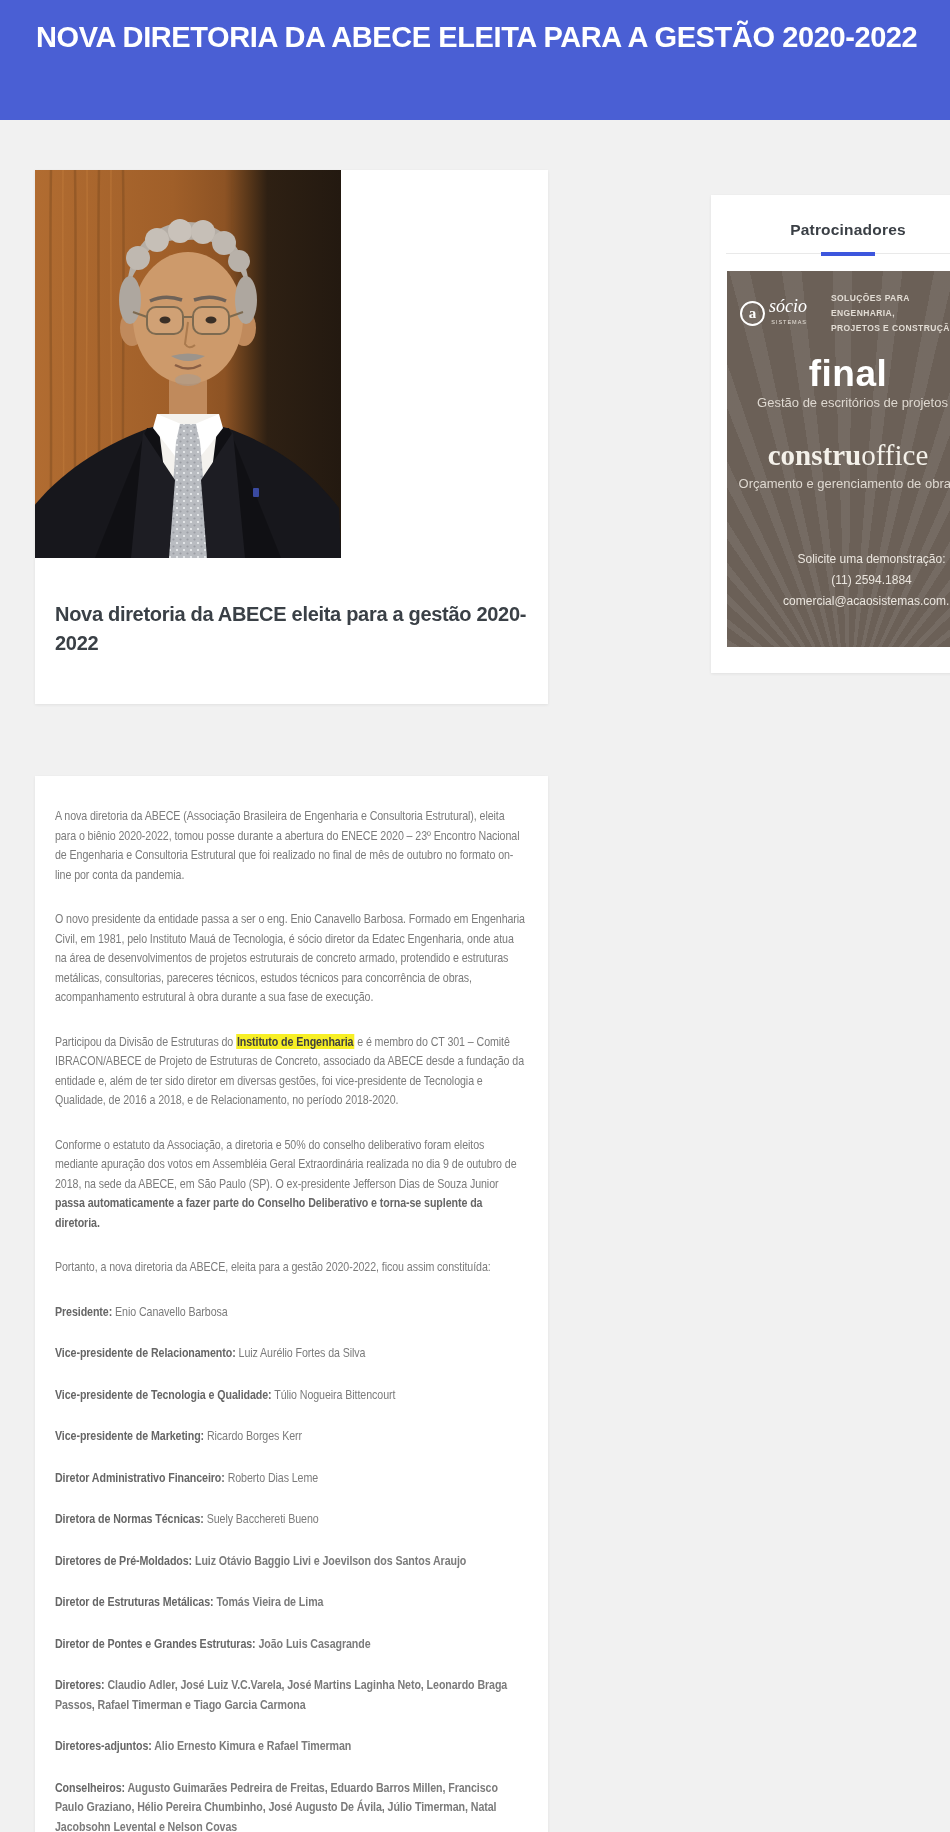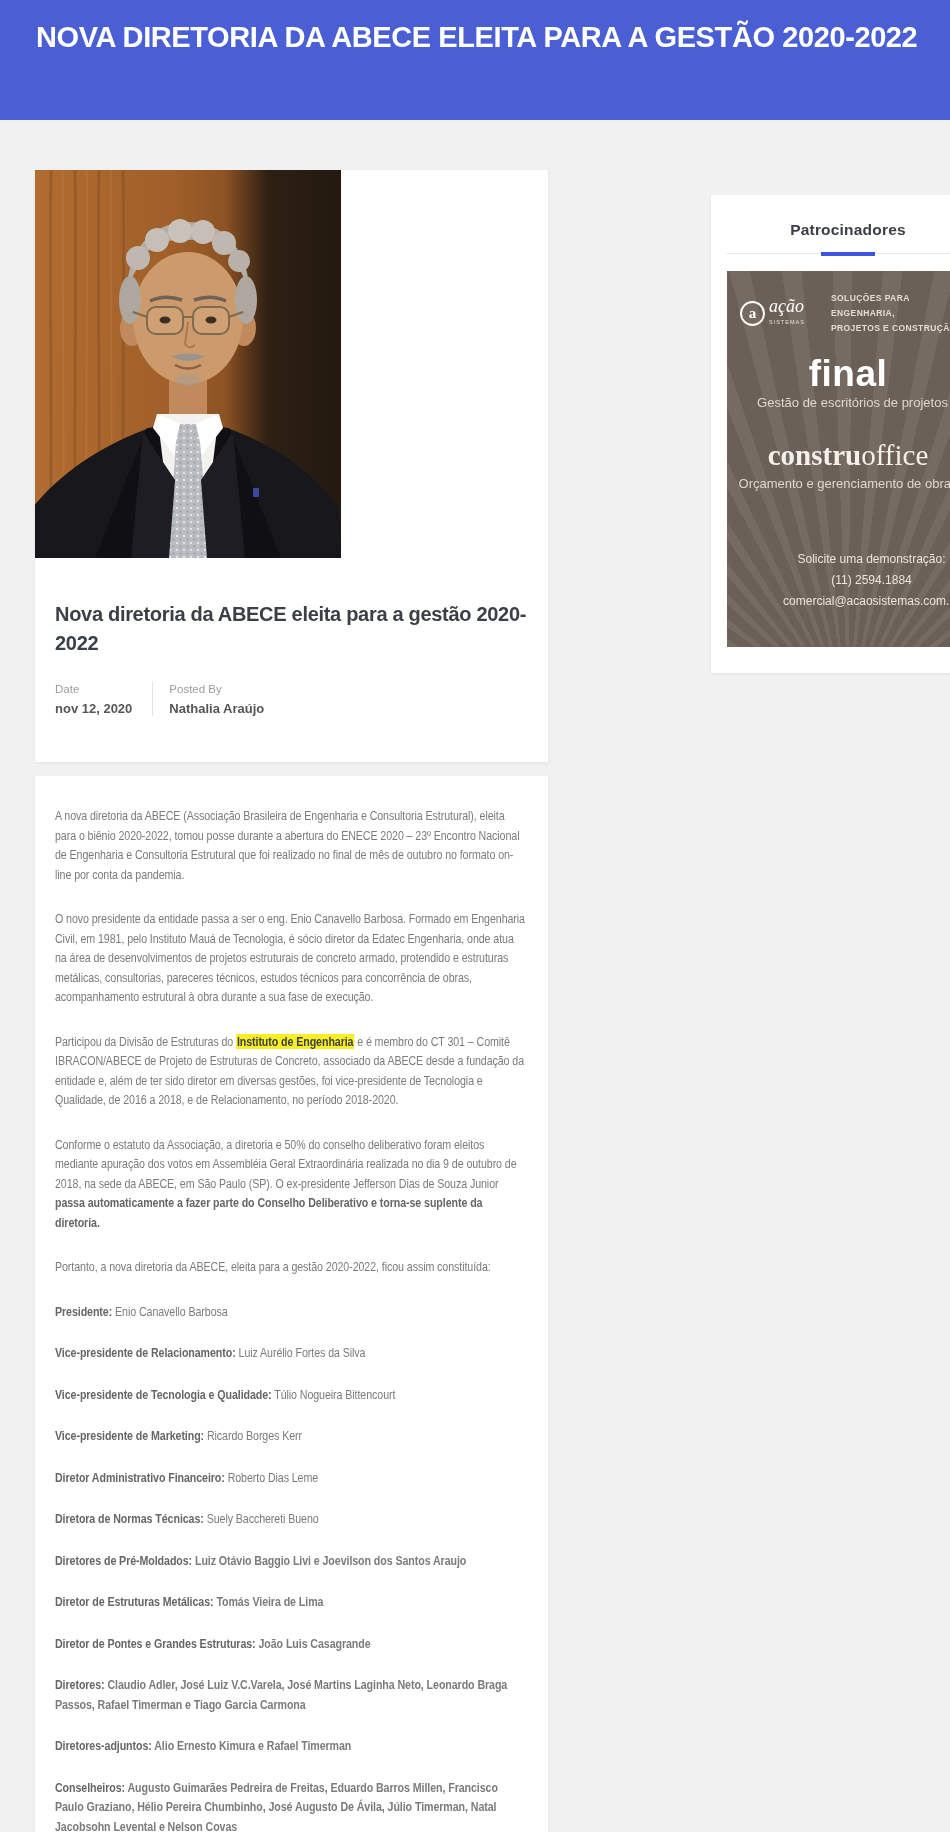--- a/index.html
+++ b/index.html
@@ -163,31 +163,20 @@
         <ellipse cx="176" cy="150" rx="5.5" ry="3.5" fill="#3a2f26"></ellipse>
 
         <path d="M153 152 L150 174 Q154 180 160 175" stroke="#aa7a4e" stroke-width="2" fill="none"></path>
 
         <path d="M136 186 Q153 181 170 186 Q153 196 136 186 Z" fill="#9b948c"></path>
         <path d="M140 195 Q153 202 166 195" stroke="#8a5f44" stroke-width="2.5" fill="none"></path>
         <ellipse cx="153" cy="210" rx="13" ry="6" fill="#a59d94" opacity="0.55"></ellipse>
       </svg>
     </div>
     <h2 class="article-title">Nova diretoria da ABECE eleita para a gestão 2020-2022</h2>
-    <div class="meta">
-      <div class="meta-col">
-        <div class="meta-label">Date</div>
-        <div class="meta-value">nov 12, 2020</div>
-      </div>
-      <div class="meta-divider"></div>
-      <div class="meta-col">
-        <div class="meta-label">Posted By</div>
-        <div class="meta-value">Nathalia Araújo</div>
-      </div>
-    </div>
   </section>
 
   <section class="card card-body">
     <div class="article-text">
         <p class="para"><span>A nova diretoria da ABECE (Associação Brasileira de Engenharia e Consultoria Estrutural), eleita para o biênio 2020-2022, tomou posse durante a abertura do ENECE 2020 – 23º Encontro Nacional de Engenharia e Consultoria Estrutural que foi realizado no final de mês de outubro no formato on-line por conta da pandemia.</span></p>
         <p class="para"><span>O novo presidente da entidade passa a ser o eng. Enio Canavello Barbosa. Formado em Engenharia Civil, em 1981, pelo Instituto Mauá de Tecnologia, é sócio diretor da Edatec Engenharia, onde atua na área de desenvolvimentos de projetos estruturais de concreto armado, protendido e estruturas metálicas, consultorias, pareceres técnicos, estudos técnicos para concorrência de obras, acompanhamento estrutural à obra durante a sua fase de execução.</span></p>
         <p class="para"><span>Participou da Divisão de Estruturas do </span><span class="hl">Instituto de Engenharia</span><span> e é membro do CT 301 – Comitê IBRACON/ABECE de Projeto de Estruturas de Concreto, associado da ABECE desde a fundação da entidade e, além de ter sido diretor em diversas gestões, foi vice-presidente de Tecnologia e Qualidade, de 2016 a 2018, e de Relacionamento, no período 2018-2020.</span></p>
         <p class="para"><span>Conforme o estatuto da Associação, a diretoria e 50% do conselho deliberativo foram eleitos mediante apuração dos votos em Assembléia Geral Extraordinária realizada no dia 9 de outubro de 2018, na sede da ABECE, em São Paulo (SP). O ex-presidente Jefferson Dias de Souza Junior </span><span class="b">passa automaticamente a fazer parte do Conselho Deliberativo e torna-se suplente da diretoria.</span></p>
         <p class="para"><span>Portanto, a nova diretoria da ABECE, eleita para a gestão 2020-2022, ficou assim constituída:</span></p>
         <p class="role"><strong>Presidente:</strong><span> Enio Canavello Barbosa</span></p>
@@ -208,21 +197,21 @@
 
 <aside class="card sidebar">
   <h3 class="sponsors-heading">Patrocinadores</h3>
   <div class="divider">
     <span class="divider-accent"></span>
   </div>
   <a class="ad">
     <div class="ad-logo-row">
       <div class="ad-logo-circle">a</div>
       <div class="ad-logo-word">
-        <span>ação</span>
+        <span>sócio</span>
         <span class="ad-logo-sub">SISTEMAS</span>
       </div>
       <div class="ad-tagline">
         <div>SOLUÇÕES PARA ENGENHARIA,</div>
         <div>PROJETOS E CONSTRUÇÃO</div>
       </div>
     </div>
     <div class="ad-navis">final</div>
     <div class="ad-navis-desc">Gestão de escritórios de projetos</div>
     <div class="ad-constru"><span class="b1">constru</span><span class="b2">office</span></div>

